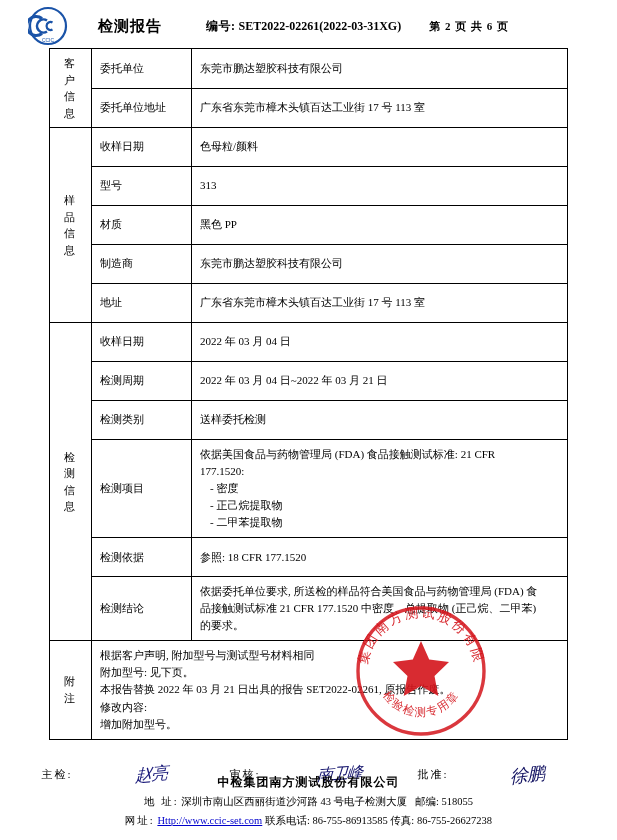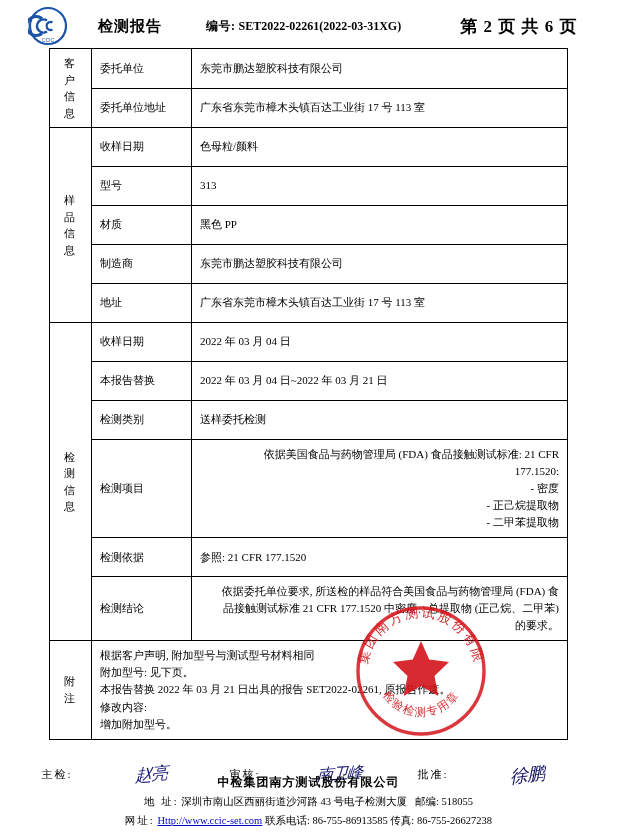--- a/index.html
+++ b/index.html
@@ -48,23 +48,23 @@
     white-space: nowrap;
   }
   .header-no {
     font-size: 12px;
     font-weight: bold;
     margin-left: 36px;
     white-space: nowrap;
   }
   .header-no .lbl { font-weight: bold; letter-spacing: 0.5px; }
   .header-page {
-    font-size: 17px;
+    font-size: 11px;
     font-weight: bold;
-    margin-left: 51px;
+    margin-left: 20px;
     white-space: nowrap;
     letter-spacing: 1px;
   }
 
   
   table.main {
     border-collapse: collapse;
     width: 519px;
     margin: 4px auto 0 auto;
     table-layout: fixed;
@@ -87,21 +87,21 @@
   td.sect .l { display: block; line-height: 1.5; }
   td.key {
     width: 92px;
     padding-left: 10px;
   }
   td.val {
     padding-left: 10px;
   }
   .r0 td { height: 26px; }
 
-  .items { margin: 9px; text-align: right; }
+  .items { margin: 9px; }
   .items .line { display: block; }
   .indent { padding-left: 10px; }
 
   
   td.notes {
     padding: 7px 10px 7px 10px;
     line-height: 1.85;
   }
   td.notes .line { display: block; }
 
@@ -242,40 +242,40 @@
 
       <tr class="r0">
         <td class="sect" rowspan="6">
           <span class="l">检 测</span>
           <span class="l">信 息</span>
         </td>
         <td class="key">收样日期</td>
         <td class="val">2022 年 03 月 04 日</td>
       </tr>
       <tr class="r0">
-        <td class="key">本报告替换</td>
+        <td class="key">检测周期</td>
         <td class="val">2022 年 03 月 04 日~2022 年 03 月 21 日</td>
       </tr>
       <tr class="r0">
         <td class="key">检测类别</td>
         <td class="val">送样委托检测</td>
       </tr>
       <tr>
         <td class="key">检测项目</td>
         <td class="val items">
           <span class="line">依据美国食品与药物管理局 (FDA) 食品接触测试标准: 21 CFR</span>
           <span class="line">177.1520:</span>
           <span class="line indent">- 密度</span>
           <span class="line indent">- 正己烷提取物</span>
           <span class="line indent">- 二甲苯提取物</span>
         </td>
       </tr>
       <tr class="r0">
         <td class="key">检测依据</td>
-        <td class="val">参照: 21 CFR 177.1520</td>
+        <td class="val">参照: 18 CFR 177.1520</td>
       </tr>
       <tr>
         <td class="key">检测结论</td>
         <td class="val items">
           <span class="line">依据委托单位要求, 所送检的样品符合美国食品与药物管理局 (FDA) 食</span>
           <span class="line">品接触测试标准 21 CFR 177.1520 中密度、总提取物 (正己烷、二甲苯)</span>
           <span class="line">的要求。</span>
         </td>
       </tr>
 

